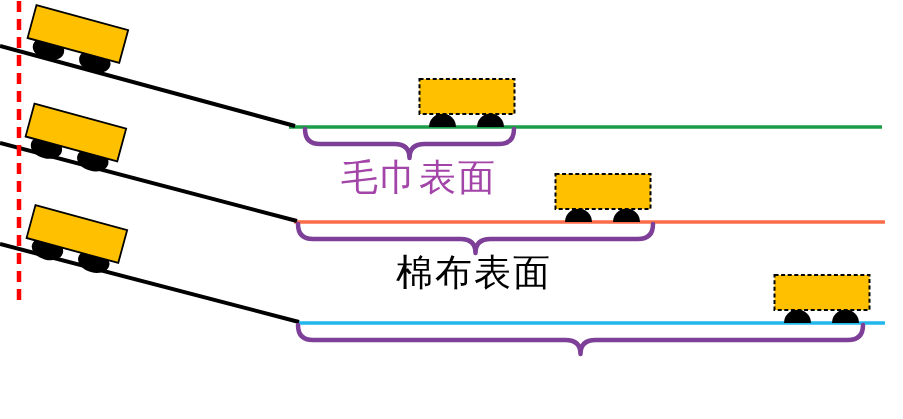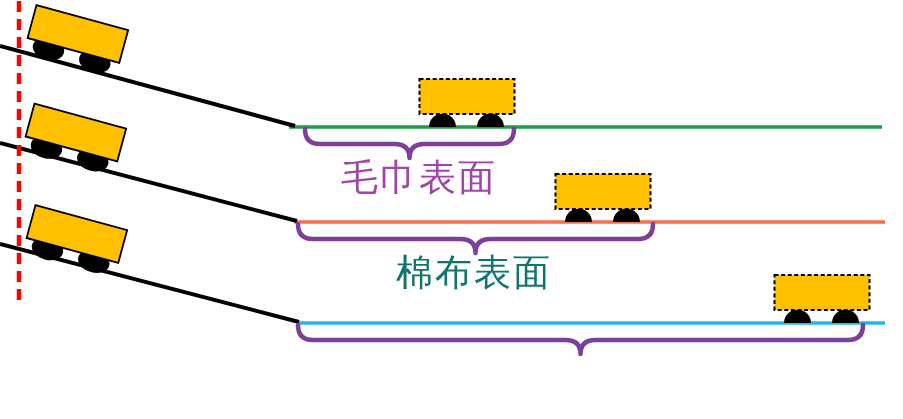--- a/index.html
+++ b/index.html
@@ -77,15 +77,15 @@
       <rect class="cart-body-dashed" x="-47.5" y="-48" width="95" height="35" fill="#FFC000"></rect>
     </g>
     <g transform="translate(822,323)">
       <path d="M -38 0 A 13.5 13.5 0 0 1 -11 0 Z" fill="#000000"></path>
       <path d="M 10 0 A 13.5 13.5 0 0 1 37 0 Z" fill="#000000"></path>
       <rect class="cart-body-dashed" x="-47.5" y="-48" width="95" height="35" fill="#FFC000"></rect>
     </g>
   </svg>
 
   <div class="surface-label" style="left: 341px; top: 159px; color: rgb(162, 68, 168);">毛巾表面</div>
-  <div class="surface-label" style="left: 396px; top: 254px; color: #0f766e;">棉布表面</div>
+  <div class="surface-label" style="left: 396px; top: 254px; color: #000000;">棉布表面</div>
 
 </div>
 
 </body></html>

